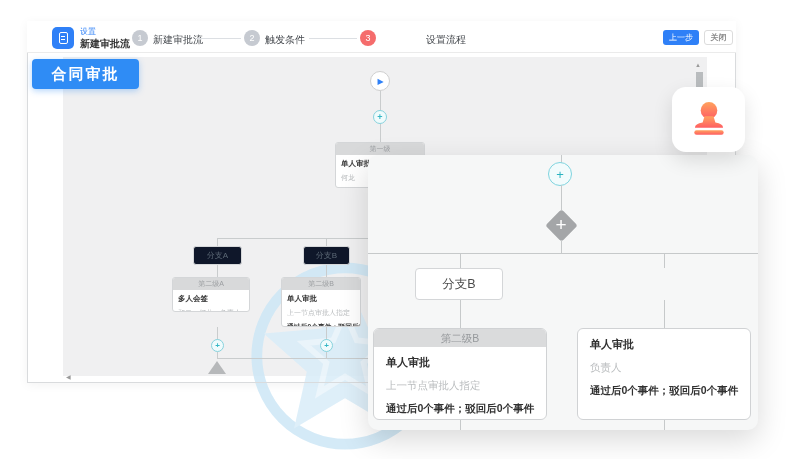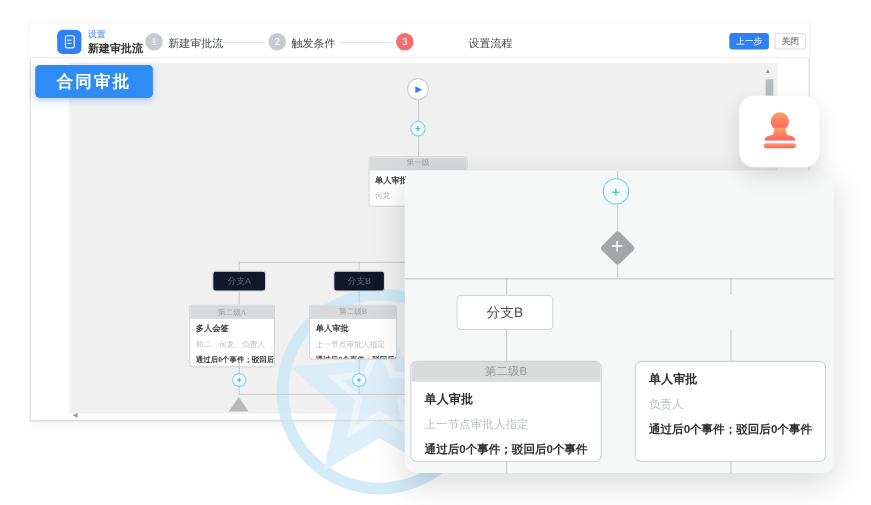--- a/index.html
+++ b/index.html
@@ -155,21 +155,21 @@
   <div class="bgbox" style="left:193px; top:246px; width:49px;">
     <span>分支A</span>
   </div>
   <div class="bgbox" style="left:303px; top:246px; width:47px;">
     <span>分支B</span>
   </div>
 
   <div class="fl" style="left:217px; top:265px; width:1px; height:12px;"></div>
   <div class="fl" style="left:326px; top:265px; width:1px; height:12px;"></div>
 
-  <div class="bgcard" style="left:172px; top:277px; width:78px; height:57px;font-family:Liberation Serif, serif;">
+  <div class="bgcard" style="left:172px; top:277px; width:78px; height:35px;">
     <div class="hd">第二级A</div>
     <div class="r1">多人会签</div>
     <div class="r2">和二、何龙、负责人</div>
     <div class="r3">通过后0个事件；驳回后0个事件</div>
   </div>
   <div class="bgcard" style="left:281px; top:277px; width:80px; height:50px;">
     <div class="hd">第二级B</div>
     <div class="r1">单人审批</div>
     <div class="r2">上一节点审批人指定</div>
     <div class="r3">通过后0个事件；驳回后0个事件</div>

